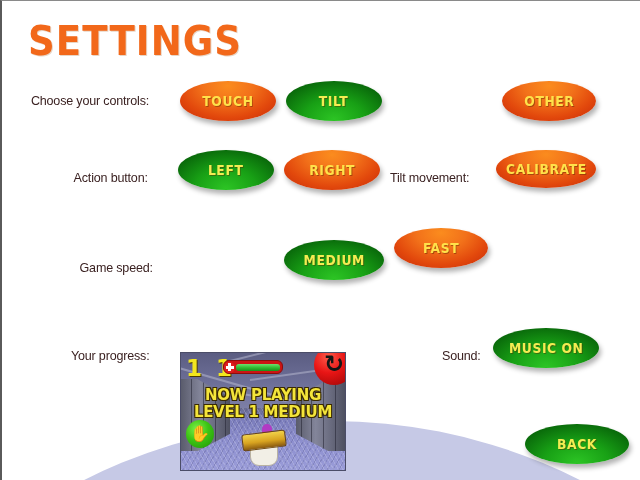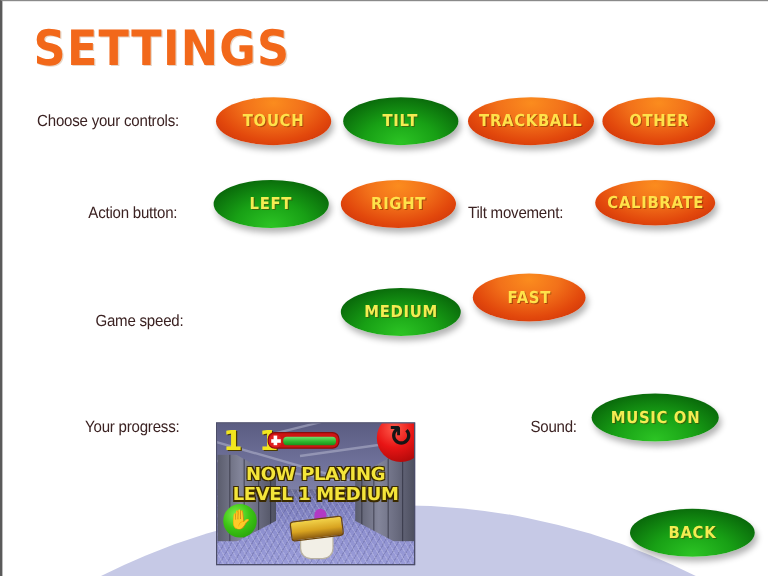--- a/index.html
+++ b/index.html
@@ -221,23 +221,20 @@
     <div class="title">SETTINGS</div>
 
     <div class="label r" style="left:20px; top:92px;">Choose your controls:</div>
 
     <div class="pill orange" style="left:178px; top:80px; width:96px; height:40px;">
       <span>TOUCH</span>
     </div>
     <div class="pill green" style="left:284px; top:80px; width:96px; height:40px;">
       <span>TILT</span>
     </div>
-    <div class="pill orange" style="left:388px; top:80px; width:105px; height:40px;">
-      <span>TRACKBALL</span>
-    </div>
     <div class="pill orange" style="left:500px; top:80px; width:94px; height:40px;">
       <span>OTHER</span>
     </div>
 
     <div class="label r" style="left:66px; top:169px;">Action button:</div>
 
     <div class="pill green" style="left:176px; top:149px; width:96px; height:40px;text-align:right;">
       <span>LEFT</span>
     </div>
     <div class="pill orange" style="left:282px; top:149px; width:96px; height:40px;">

